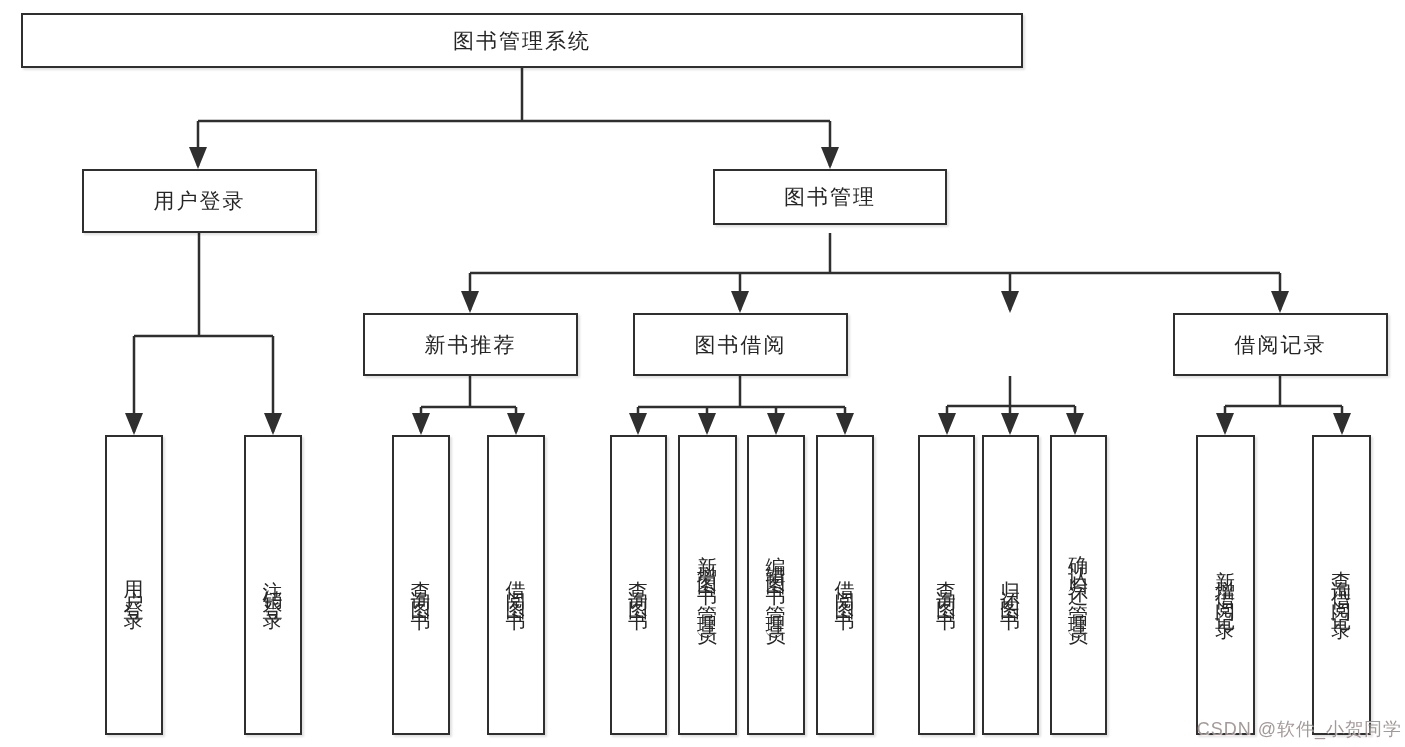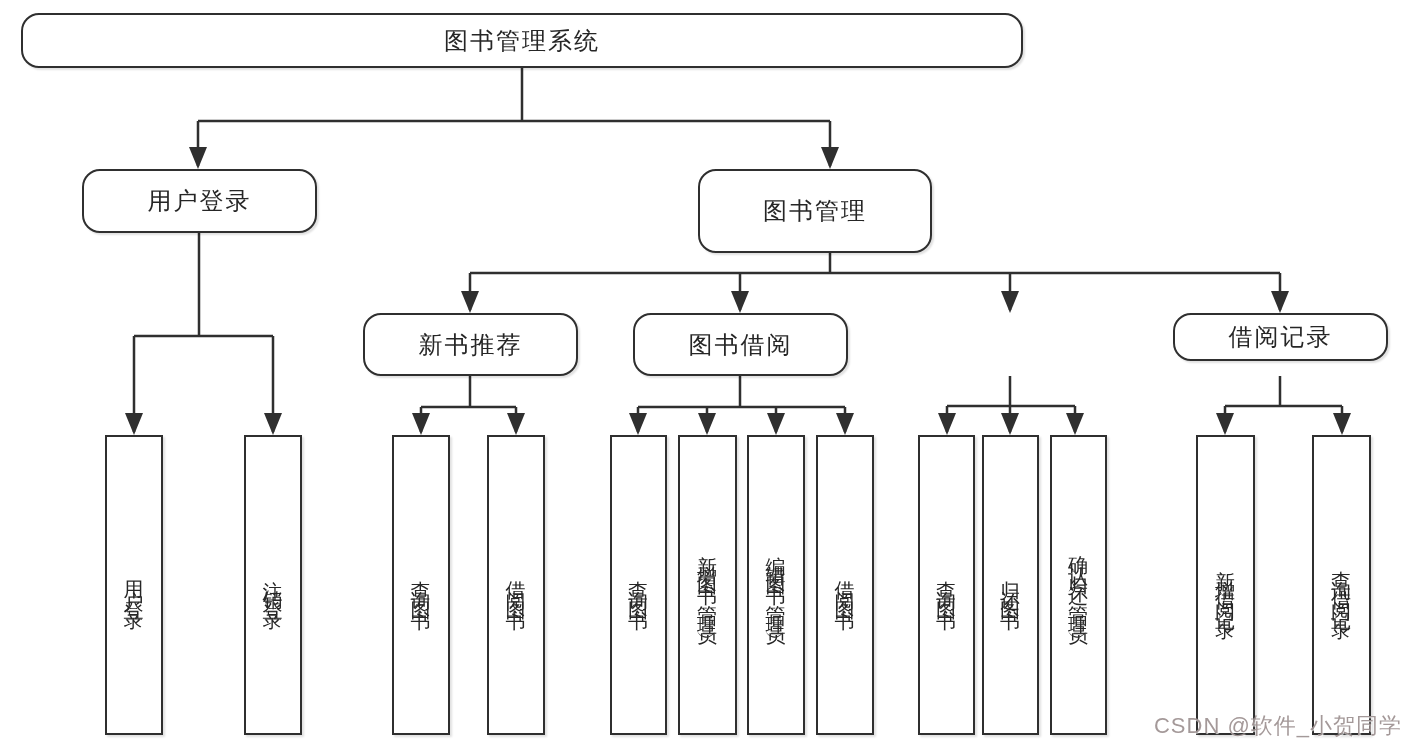--- a/index.html
+++ b/index.html
@@ -27,34 +27,34 @@
     position: absolute;
     box-sizing: border-box;
     background: #ffffff;
     border: 2px solid #2f2f2f;
     display: flex;
     align-items: center;
     justify-content: center;
     color: #262626;
     box-shadow: 2px 2px 2px rgba(0,0,0,0.12);
   }
-  .h-node { font-size: 24px; letter-spacing: 2px; border-radius: 18px; }
+  .h-node { font-size: 21px; letter-spacing: 2px; }
   .v-node .label {
     writing-mode: vertical-rl;
     text-orientation: mixed;
     font-size: 20px;
     letter-spacing: 10px;
     line-height: 1;
     white-space: nowrap;
   }
   #watermark {
     position: absolute;
     right: 3px;
     bottom: 6px;
-    font-size: 22px;
+    font-size: 18px;
     letter-spacing: 1px;
     color: #a09494;
     text-shadow: 1px 1px 1px rgba(255,255,255,0.85);
     opacity: 0.95;
   }
 </style>
 </head>
 <body>
 
 <div id="stage">
@@ -95,31 +95,31 @@
     <polygon class="arrowhead" points="1342,435 1333,413 1351,413"></polygon>
   </svg>
 
   <div class="node h-node" style="left:21px; top:13px; width:1002px; height:55px">
     <span class="label">图书管理系统</span>
   </div>
 
   <div class="node h-node" style="left:82px; top:169px; width:235px; height:64px">
     <span class="label">用户登录</span>
   </div>
-  <div class="node h-node" style="left:698px; top:169px; width:234px; height:84px">
+  <div class="node h-node" style="left:713px; top:169px; width:234px; height:56px">
     <span class="label">图书管理</span>
   </div>
 
   <div class="node h-node" style="left:633px; top:313px; width:215px; height:63px">
     <span class="label">图书借阅</span>
   </div>
   <div class="node h-node" style="left:363px; top:313px; width:215px; height:63px">
     <span class="label">新书推荐</span>
   </div>
-  <div class="node h-node" style="left:1173px; top:313px; width:215px; height:48px">
+  <div class="node h-node" style="left:1173px; top:313px; width:215px; height:63px">
     <span class="label">借阅记录</span>
   </div>
 
   <div class="node v-node" style="left:105px; top:435px; width:58px; height:300px">
     <span class="label">用户登录</span>
   </div>
   <div class="node v-node" style="left:244px; top:435px; width:58px; height:300px">
     <span class="label">注销登录</span>
   </div>
 

